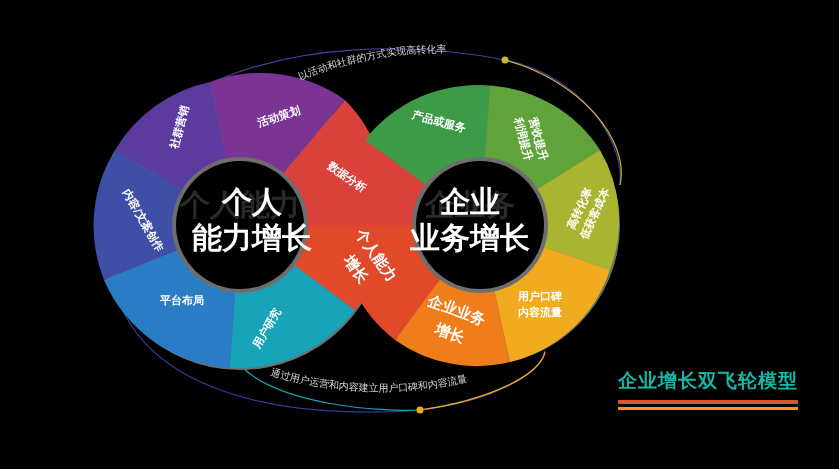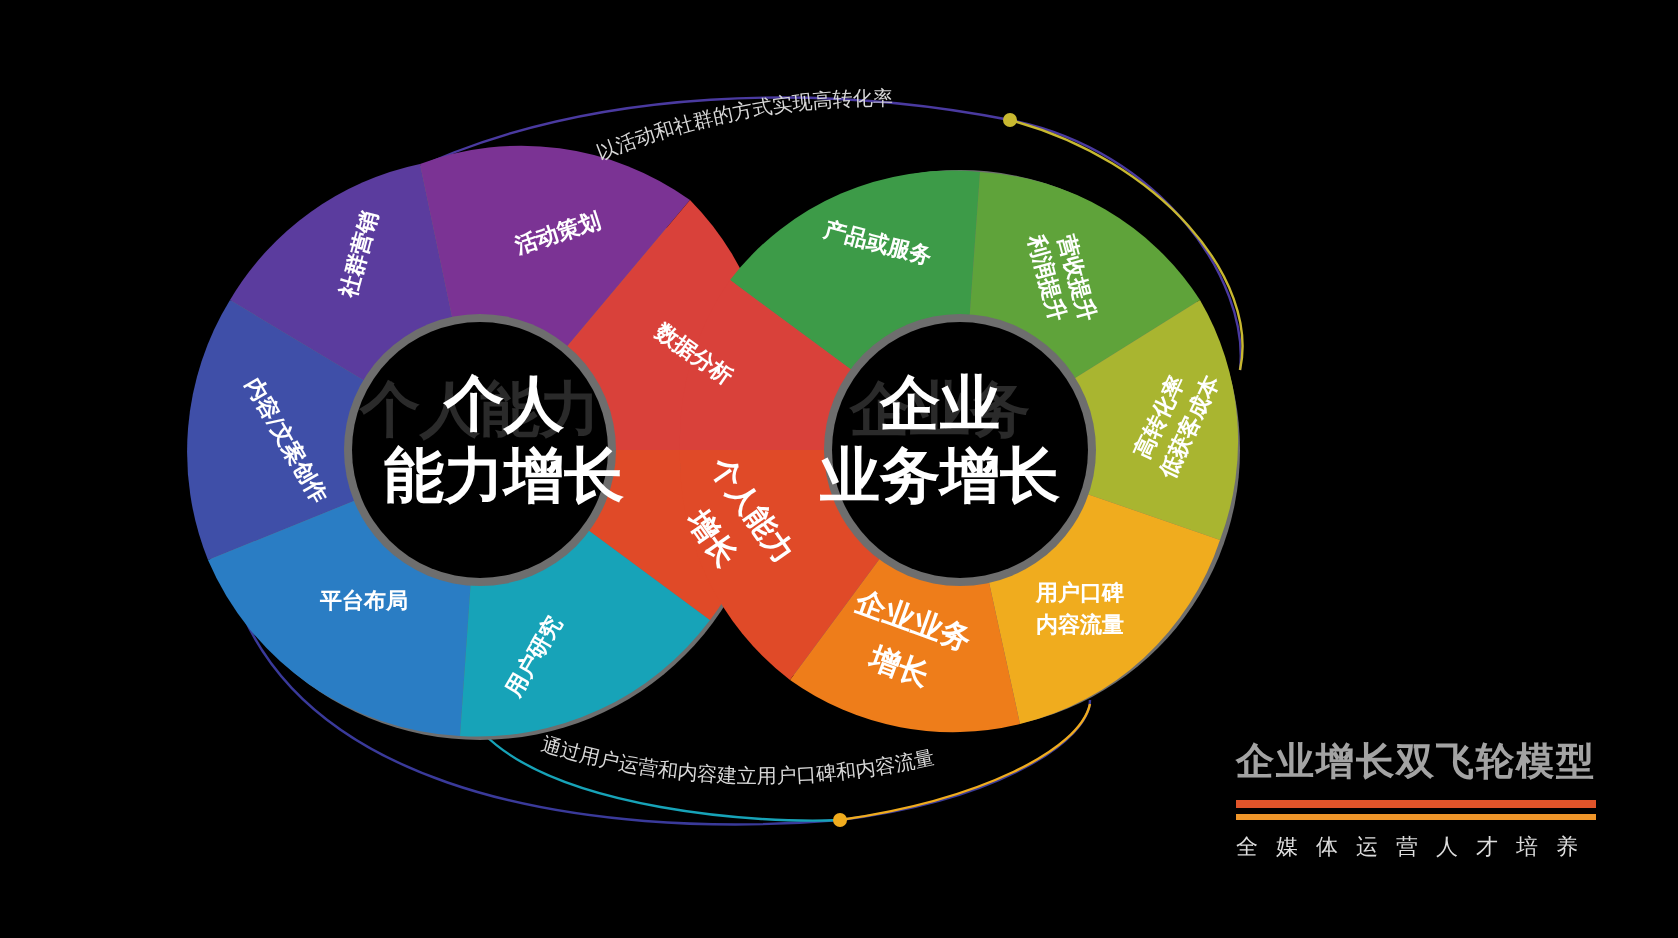--- a/index.html
+++ b/index.html
@@ -5,21 +5,21 @@
   html, body { margin:0; padding:0; background:#000; }
   body { width:839px; height:469px; position:relative; overflow:hidden;
          font-family:"DejaVu Sans","Liberation Sans",sans-serif; color:#fff; }
   #stage { position:absolute; left:0; top:0; width:839px; height:469px; }
   svg text { font-family:"DejaVu Sans","Liberation Sans",sans-serif; }
   .seg-label { fill:#fff; font-size:11px; font-weight:bold; }
   .big-label { fill:#fff; font-size:30px; font-weight:bold; }
   .ghost { fill:#2a2a2a; font-size:30px; font-weight:bold; }
   .arc-text { fill:#d8d8d8; font-size:10px; }
   .brand { position:absolute; left:618px; top:368px; width:180px; }
-  .brand-title { font-size:19px; font-weight:bold; letter-spacing:1px; color:#a3a3a3; white-space:nowrap; }
+  .brand-title { font-size:19px; font-weight:bold; letter-spacing:1px; color:#14b8a6; white-space:nowrap; }
   .brand-line1 { height:4px; background:#e0542a; margin-top:6px; }
   .brand-line2 { height:3px; background:#f0962a; margin-top:3px; }
   .brand-sub { font-size:11px; color:#ddd; letter-spacing:9px; margin-top:6px; white-space:nowrap; }
 </style>
 </head>
 <body>
 
 <div id="stage">
 <svg width="839" height="469" viewBox="0 0 839 469">
   <defs>
@@ -91,15 +91,14 @@
   <text class="seg-label" style="font-size:15px" transform="translate(448,338) rotate(20)" text-anchor="middle">增长</text>
 
   <text class="arc-text"><textPath href="#topArc">以活动和社群的方式实现高转化率</textPath></text>
   <text class="arc-text"><textPath href="#botArc">通过用户运营和内容建立用户口碑和内容流量</textPath></text>
 </svg>
 
 <div class="brand">
   <div class="brand-title">企业增长双飞轮模型</div>
   <div class="brand-line1"></div>
   <div class="brand-line2"></div>
-  <div class="brand-sub">全媒体运营人才培养</div>
 </div>
 </div>
 
 </body></html>

